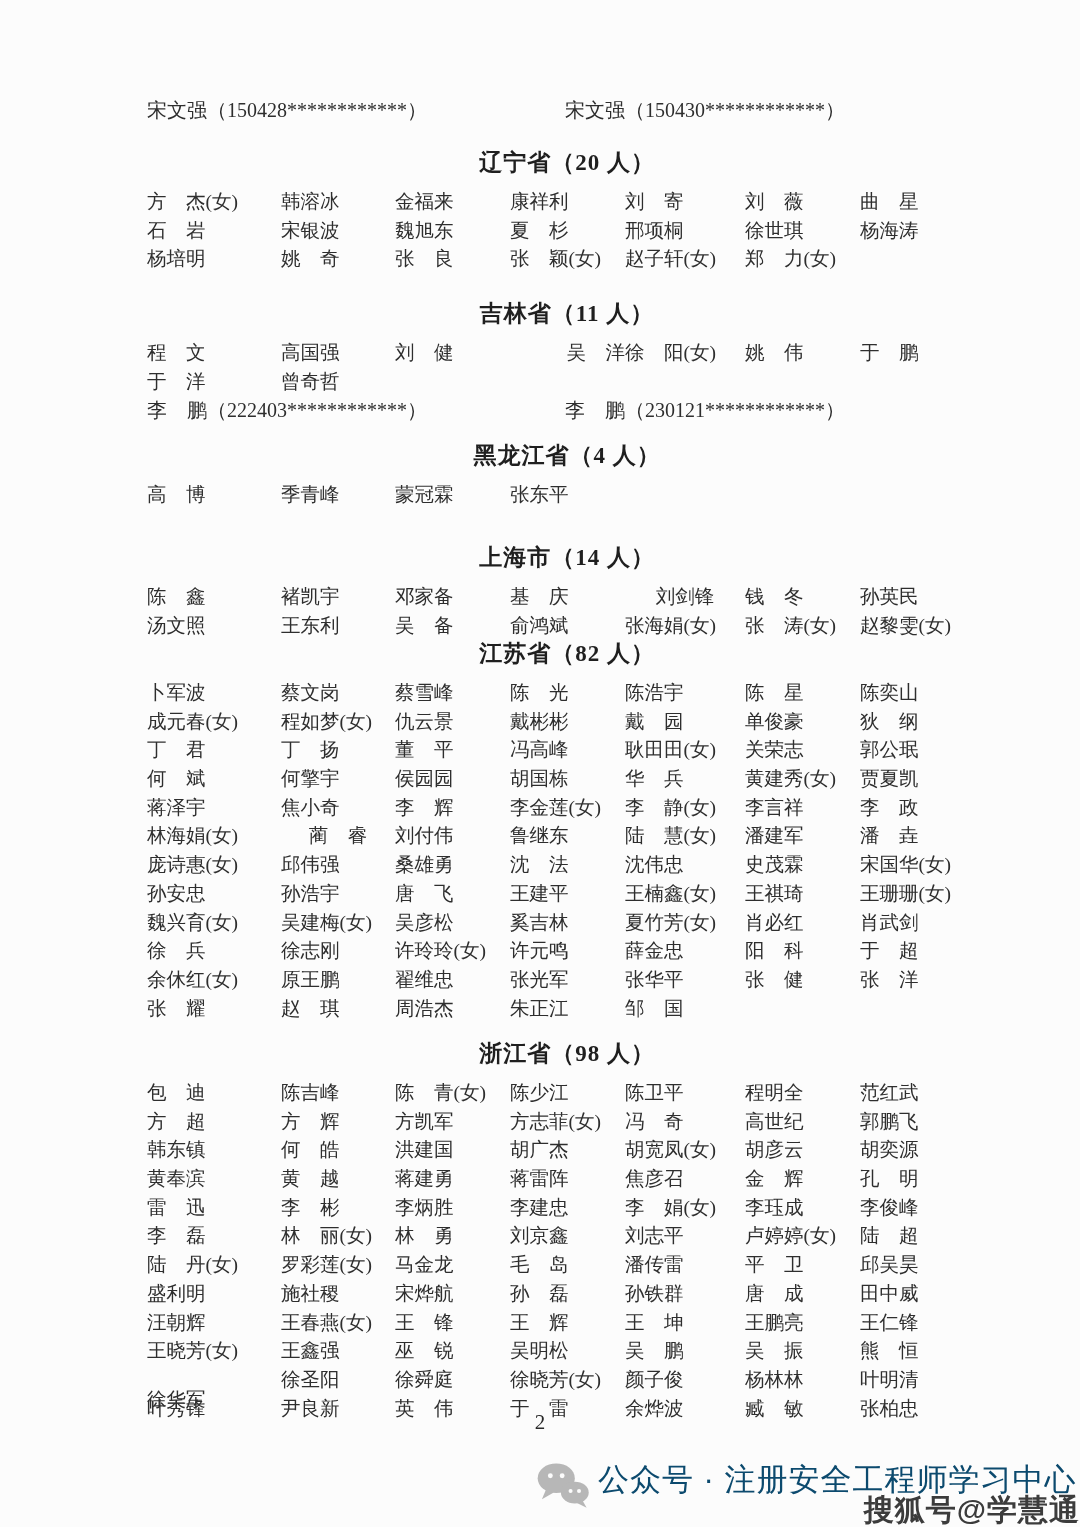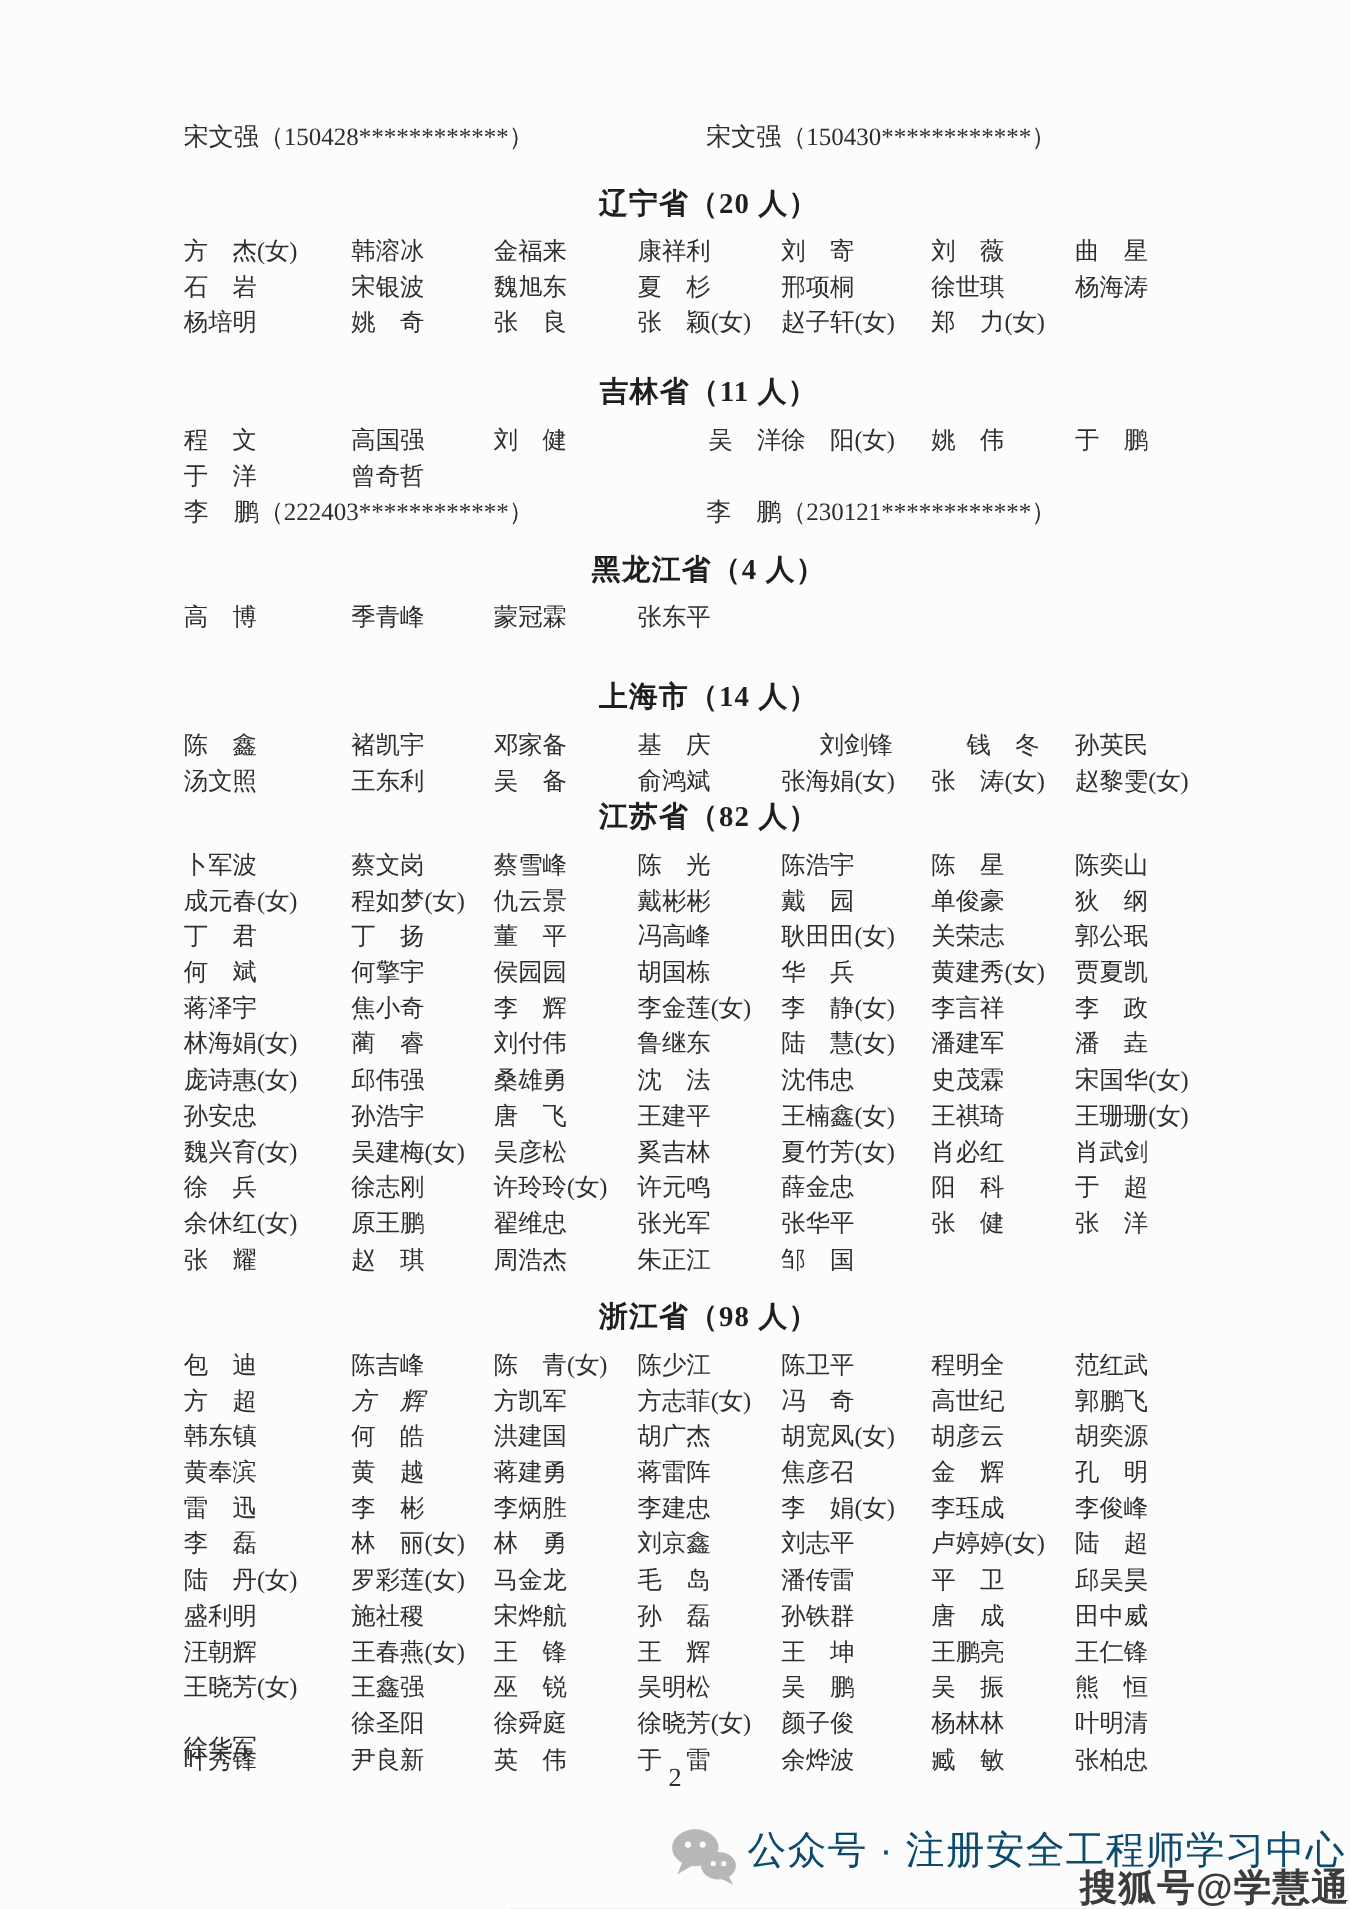--- a/index.html
+++ b/index.html
@@ -117,21 +117,21 @@
           </div>
         </div>
         <div class="section" style="top: 543px;">
           <div class="sec-title">上海市（14 人）</div>
           <div class="grid">
             <span class="cell" style="grid-area: 1 / 1;">陈　鑫</span>
             <span class="cell" style="grid-area: 1 / 2;">褚凯宇</span>
             <span class="cell" style="grid-area: 1 / 3;">邓家备</span>
             <span class="cell" style="grid-area: 1 / 4;">基　庆</span>
             <span class="cell" style="grid-area: 1 / 5; text-align: center;">刘剑锋</span>
-            <span class="cell" style="grid-area: 1 / 6; text-align: center;">钱　冬</span>
+            <span class="cell" style="grid-area: 1 / 6;">钱　冬</span>
             <span class="cell" style="grid-area: 1 / 7;">孙英民</span>
             <span class="cell" style="grid-area: 2 / 1;">汤文照</span>
             <span class="cell" style="grid-area: 2 / 2;">王东利</span>
             <span class="cell" style="grid-area: 2 / 3;">吴　备</span>
             <span class="cell" style="grid-area: 2 / 4;">俞鸿斌</span>
             <span class="cell" style="grid-area: 2 / 5;">张海娟(女)</span>
             <span class="cell" style="grid-area: 2 / 6;">张　涛(女)</span>
             <span class="cell" style="grid-area: 2 / 7;">赵黎雯(女)</span>
           </div>
         </div>
@@ -167,21 +167,21 @@
             <span class="cell" style="grid-area: 4 / 6;">黄建秀(女)</span>
             <span class="cell" style="grid-area: 4 / 7;">贾夏凯</span>
             <span class="cell" style="grid-area: 5 / 1;">蒋泽宇</span>
             <span class="cell" style="grid-area: 5 / 2;">焦小奇</span>
             <span class="cell" style="grid-area: 5 / 3;">李　辉</span>
             <span class="cell" style="grid-area: 5 / 4;">李金莲(女)</span>
             <span class="cell" style="grid-area: 5 / 5;">李　静(女)</span>
             <span class="cell" style="grid-area: 5 / 6;">李言祥</span>
             <span class="cell" style="grid-area: 5 / 7;">李　政</span>
             <span class="cell" style="grid-area: 6 / 1;">林海娟(女)</span>
-            <span class="cell" style="grid-area: 6 / 2;">蔺　睿</span>
+            <span class="cell" style="grid-area: 6 / 2; text-align: center;">蔺　睿</span>
             <span class="cell" style="grid-area: 6 / 3;">刘付伟</span>
             <span class="cell" style="grid-area: 6 / 4;">鲁继东</span>
             <span class="cell" style="grid-area: 6 / 5;">陆　慧(女)</span>
             <span class="cell" style="grid-area: 6 / 6;">潘建军</span>
             <span class="cell" style="grid-area: 6 / 7;">潘　垚</span>
             <span class="cell" style="grid-area: 7 / 1;">庞诗惠(女)</span>
             <span class="cell" style="grid-area: 7 / 2;">邱伟强</span>
             <span class="cell" style="grid-area: 7 / 3;">桑雄勇</span>
             <span class="cell" style="grid-area: 7 / 4;">沈　法</span>
             <span class="cell" style="grid-area: 7 / 5;">沈伟忠</span>
@@ -226,21 +226,21 @@
           <div class="sec-title">浙江省（98 人）</div>
           <div class="grid">
             <span class="cell" style="grid-area: 1 / 1;">包　迪</span>
             <span class="cell" style="grid-area: 1 / 2;">陈吉峰</span>
             <span class="cell" style="grid-area: 1 / 3;">陈　青(女)</span>
             <span class="cell" style="grid-area: 1 / 4;">陈少江</span>
             <span class="cell" style="grid-area: 1 / 5;">陈卫平</span>
             <span class="cell" style="grid-area: 1 / 6;">程明全</span>
             <span class="cell" style="grid-area: 1 / 7;">范红武</span>
             <span class="cell" style="grid-area: 2 / 1;">方　超</span>
-            <span class="cell" style="grid-area: 2 / 2; font-style: italic;">方　辉</span>
+            <span class="cell" style="grid-area: 2 / 2;">方　辉</span>
             <span class="cell" style="grid-area: 2 / 3;">方凯军</span>
             <span class="cell" style="grid-area: 2 / 4;">方志菲(女)</span>
             <span class="cell" style="grid-area: 2 / 5;">冯　奇</span>
             <span class="cell" style="grid-area: 2 / 6;">高世纪</span>
             <span class="cell" style="grid-area: 2 / 7;">郭鹏飞</span>
             <span class="cell" style="grid-area: 3 / 1;">韩东镇</span>
             <span class="cell" style="grid-area: 3 / 2;">何　皓</span>
             <span class="cell" style="grid-area: 3 / 3;">洪建国</span>
             <span class="cell" style="grid-area: 3 / 4;">胡广杰</span>
             <span class="cell" style="grid-area: 3 / 5;">胡宽凤(女)</span>

